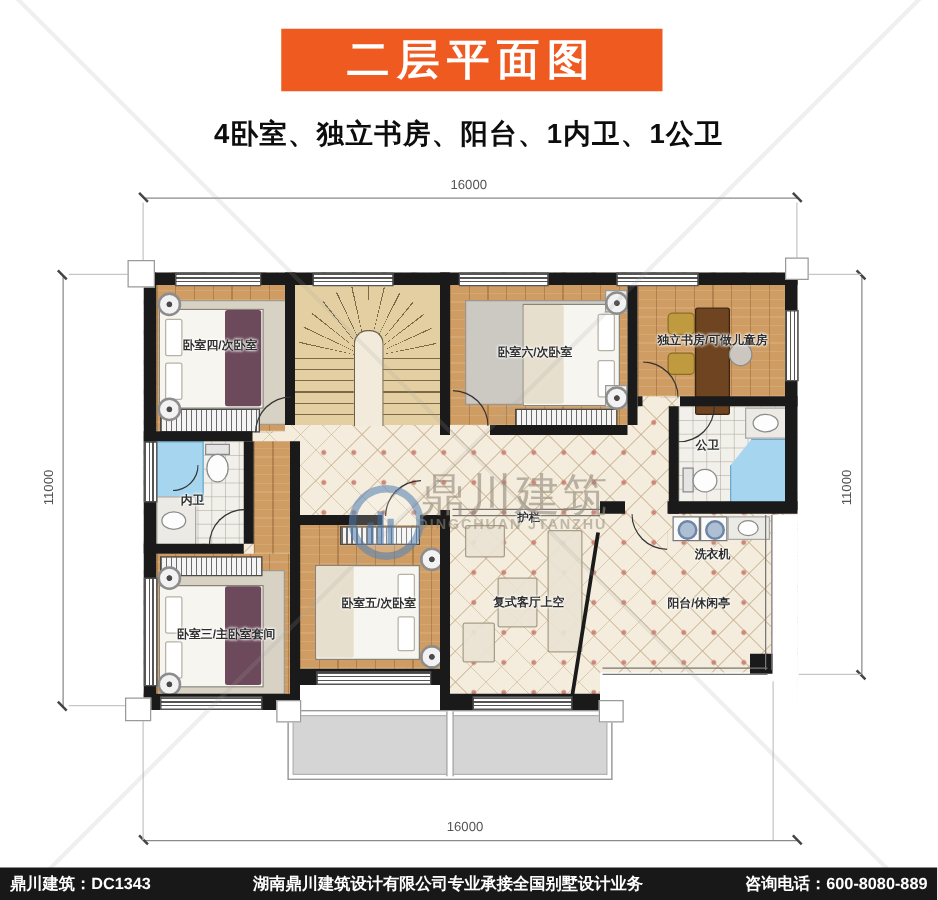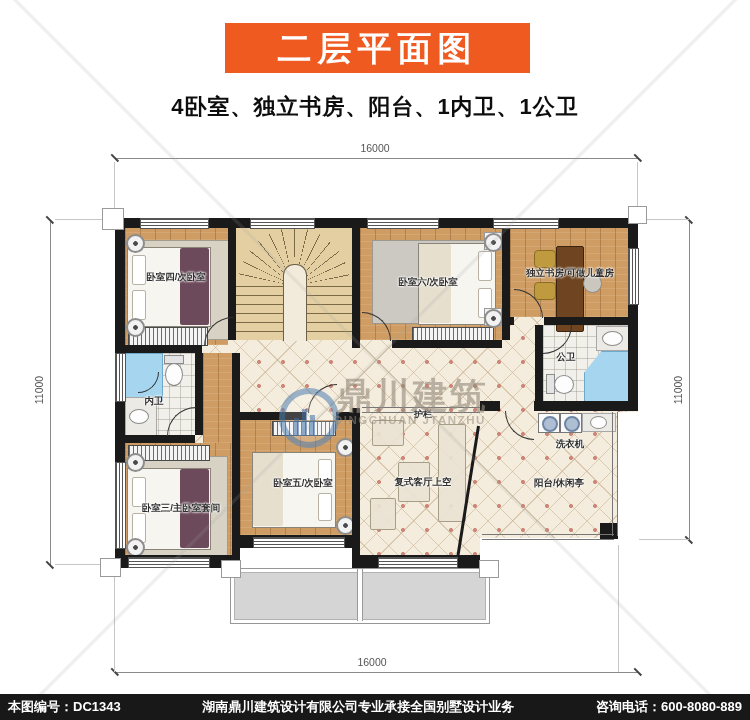--- a/index.html
+++ b/index.html
@@ -82,21 +82,21 @@
   .dimlabel{position:absolute;color:#555;font-size:10.5px;z-index:2;white-space:nowrap;transform:translateX(-50%)}
   .dimlabel.vert{writing-mode:vertical-rl;transform:rotate(180deg) translateY(50%)}
   
   .porch{position:absolute;left:230px;top:568px;width:258px;height:54px;background:#D5D5D5;
          border:1px solid #979797;box-shadow:inset 0 0 0 3px #fff,inset 0 0 0 4px #B2B2B2;z-index:2}
   .porchsplit{position:absolute;left:357px;top:569px;width:4px;height:52px;background:#fff;
               border-left:1px solid #9a9a9a;border-right:1px solid #9a9a9a;z-index:3}
   .wmlogo{position:absolute;left:279px;top:388px;width:48px;height:48px;border-radius:50%;
           border:6px solid rgba(62,112,168,.5);background:rgba(255,255,255,.18);z-index:30;pointer-events:none}
   .wmlogo i{position:absolute;bottom:6px;background:rgba(62,112,168,.55)}
-  .wmzh{position:absolute;left:336px;top:372px;font-size:36px;font-weight:bold;letter-spacing:2px;
+  .wmzh{position:absolute;left:336px;top:372px;font-size:36px;font-weight:normal;letter-spacing:2px;
         color:rgba(148,139,124,.62);z-index:30;pointer-events:none}
   .wmen{position:absolute;left:334px;top:414px;font-size:11.5px;font-weight:bold;letter-spacing:1.5px;
         color:rgba(148,139,124,.55);z-index:30;pointer-events:none}
   .xlay{position:absolute;left:0;top:0;width:750px;height:720px;z-index:25;pointer-events:none;
     background:
       linear-gradient(45deg,transparent 49.85%,rgba(160,160,160,.16) 49.85% ,rgba(160,160,160,.16) 50.15%,transparent 50.15%),
       linear-gradient(-45deg,transparent 49.85%,rgba(160,160,160,.16) 49.85%,rgba(160,160,160,.16) 50.15%,transparent 50.15%)}
   
   .footer{position:absolute;left:0;top:694px;width:750px;height:26px;background:#181818;color:#fff;
           display:flex;align-items:center;justify-content:space-between;padding:0 8px;box-sizing:border-box;
@@ -301,18 +301,18 @@
   <div class="wmlogo">
     <i style="left:9px;width:5px;height:18px"></i>
     <i style="left:17px;width:5px;height:27px"></i>
     <i style="left:25px;width:5px;height:21px"></i>
   </div>
   <div class="wmzh">鼎川建筑</div>
   <div class="wmen">DINGCHUAN JTANZHU</div>
   <div class="xlay"></div>
 
   <div class="footer">
-    <span>本图编号：DC1343</span>
+    <span>鼎川建筑：DC1343</span>
     <span>湖南鼎川建筑设计有限公司专业承接全国别墅设计业务</span>
     <span>咨询电话：600-8080-889</span>
   </div>
 
 </div>
 
 </body></html>

